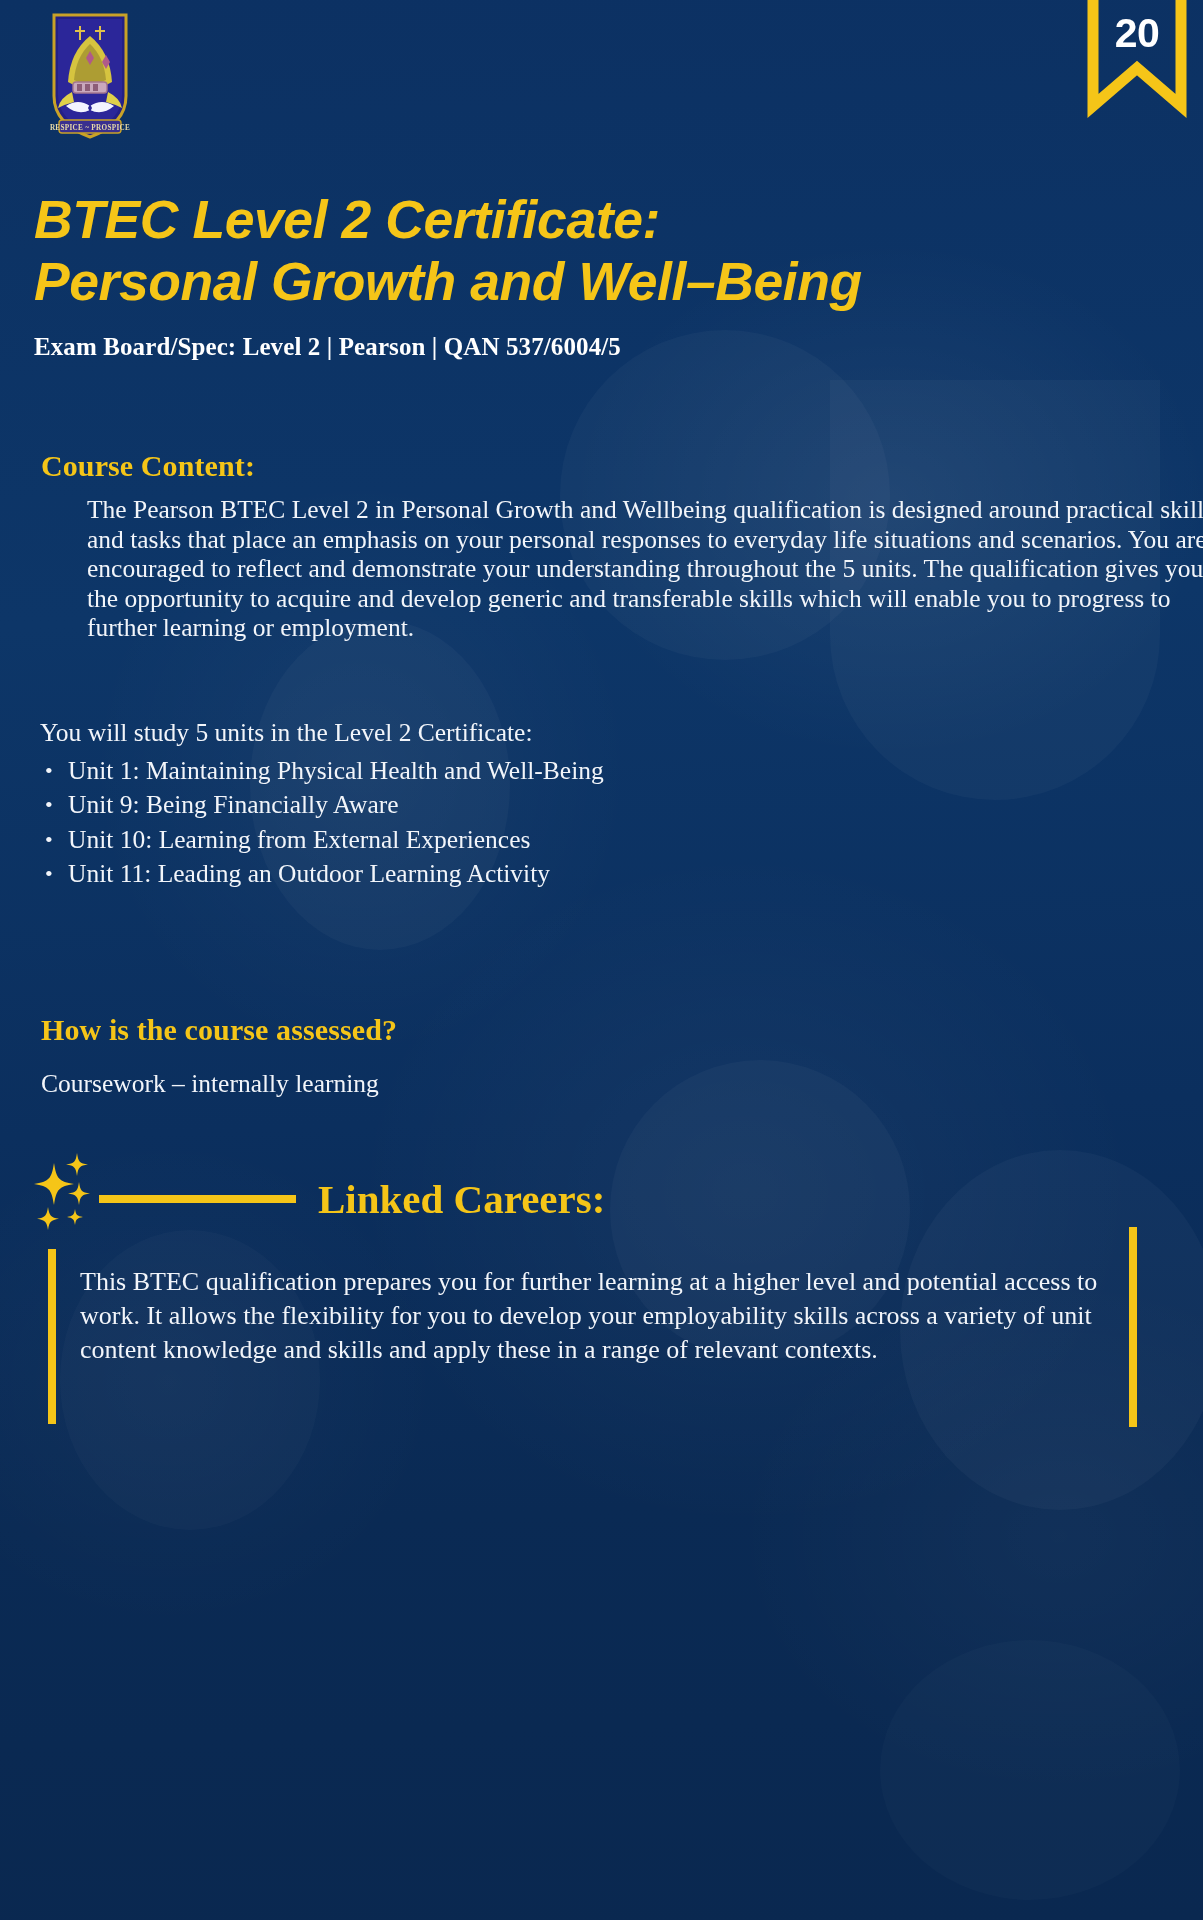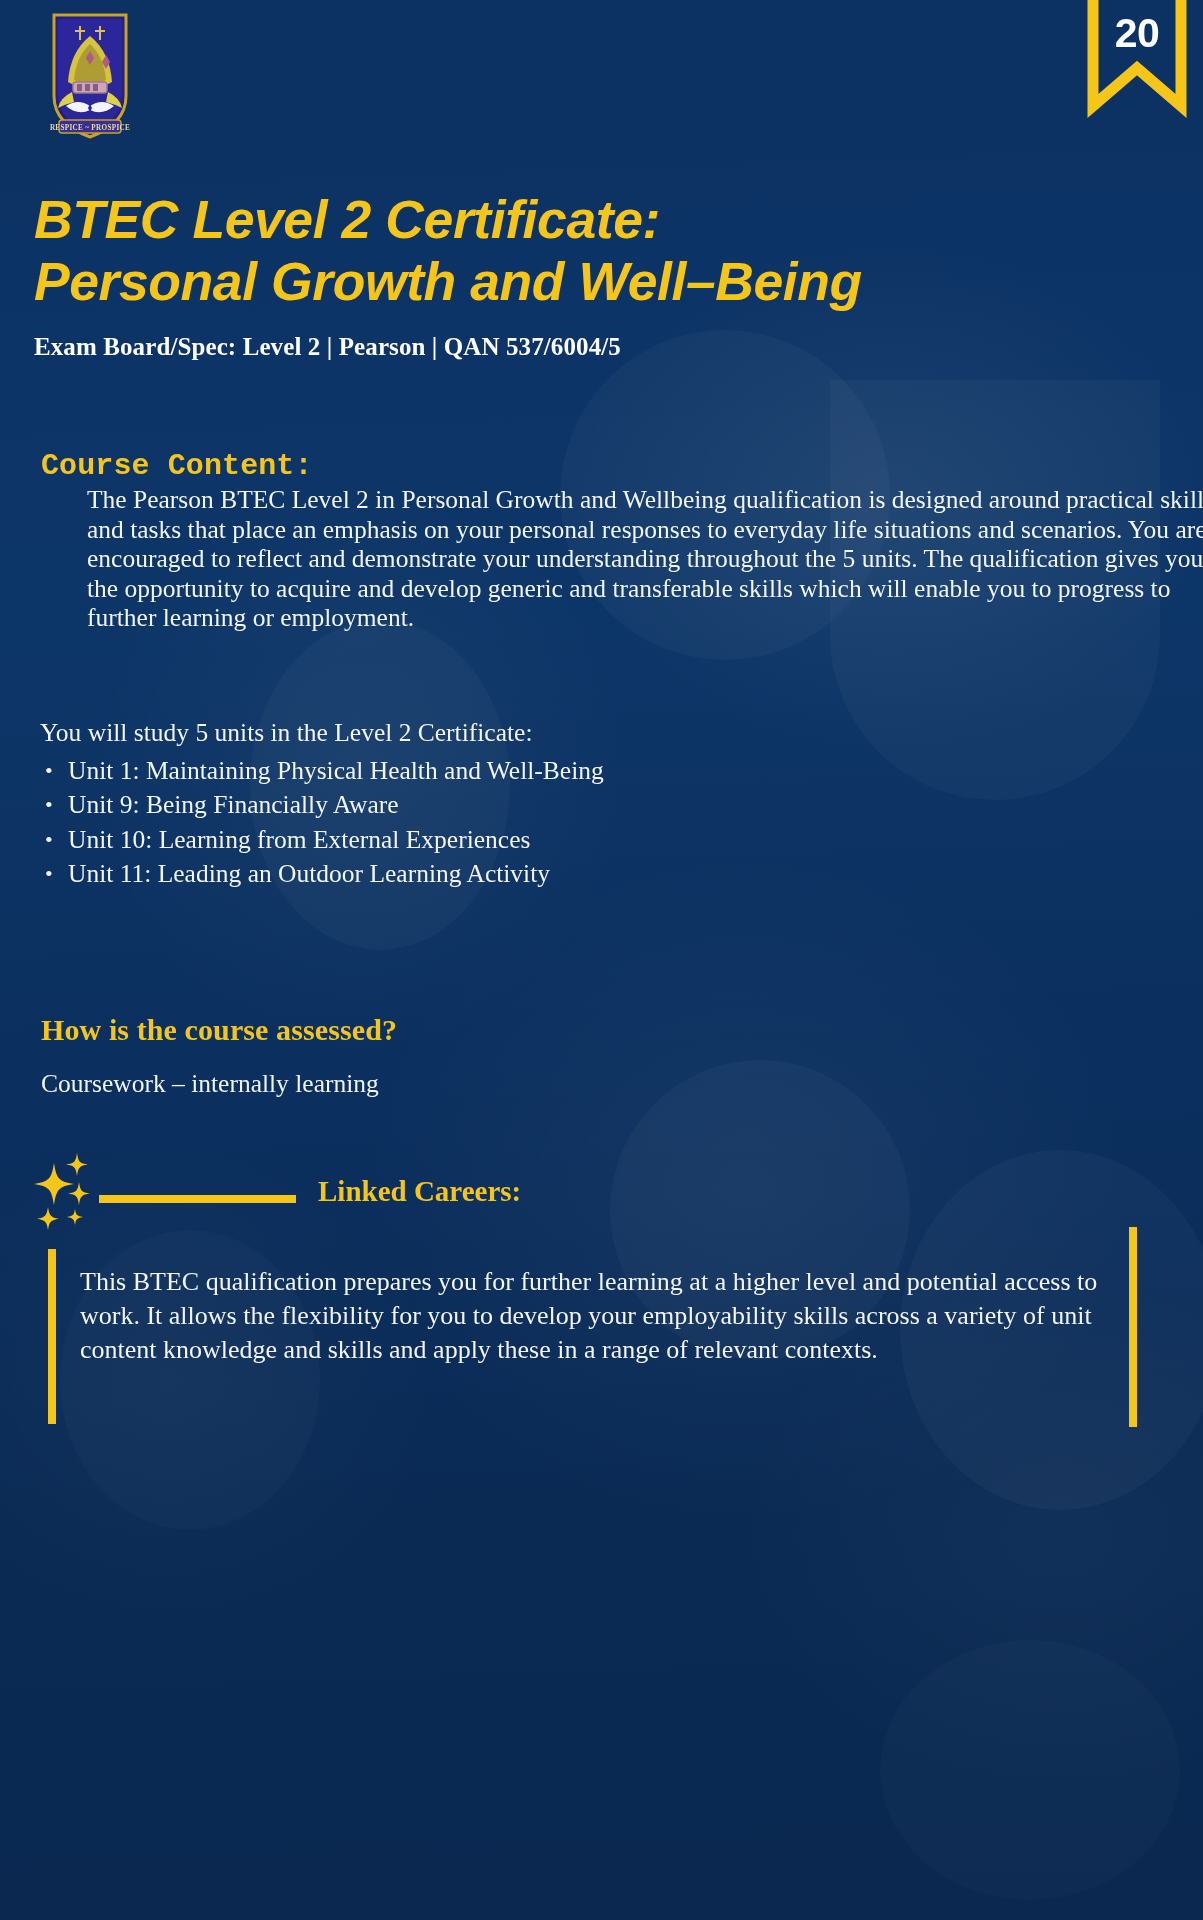--- a/index.html
+++ b/index.html
@@ -99,21 +99,21 @@
     letter-spacing:0.1px;
   }
   .body-txt {
     font-family:"Liberation Serif", serif;
     font-size:25.5px;
     line-height:29.5px;
     color:#f2f5fa;
   }
 
   #course-content { position:absolute; left:41px; top:449px; width:1130px; }
-  #course-content .sec-head { margin-bottom:2px;font-family:Liberation Mono, monospace; }
+  #course-content .sec-head { margin-bottom:12px; }
   .cc-para { width:1128px;margin-left:46px; }
 
   #units { position:absolute; left:40px; top:718px; width:1050px; }
   .units-intro { margin-bottom:6px; }
   .unit-list { list-style:none; }
   .unit-list li {
     position:relative;
     padding-left:28px;
     line-height:34.5px;
     font-size:25.5px;
@@ -138,21 +138,21 @@
   .spark-cluster-left {
     position:absolute; left:28px; top:-14px; width:86px; height:86px;
   }
   .head-rule {
     position:absolute; left:99px; top:32px; width:197px; height:8px;
     background:#f5c518;
   }
   .careers-label {
     position:absolute; left:318px; top:12px;
     font-family:"Liberation Serif", serif;
-    font-weight:bold; font-size:29px; color:#f5c518;
+    font-weight:bold; font-size:41px; color:#f5c518;
   }
 
   .careers-box {
     position:relative;
     margin-top:16px;
     height:193px;
   }
   .bar-left {
     position:absolute; left:48px; top:0; width:8px; height:175px;
     background:#f5c518;

